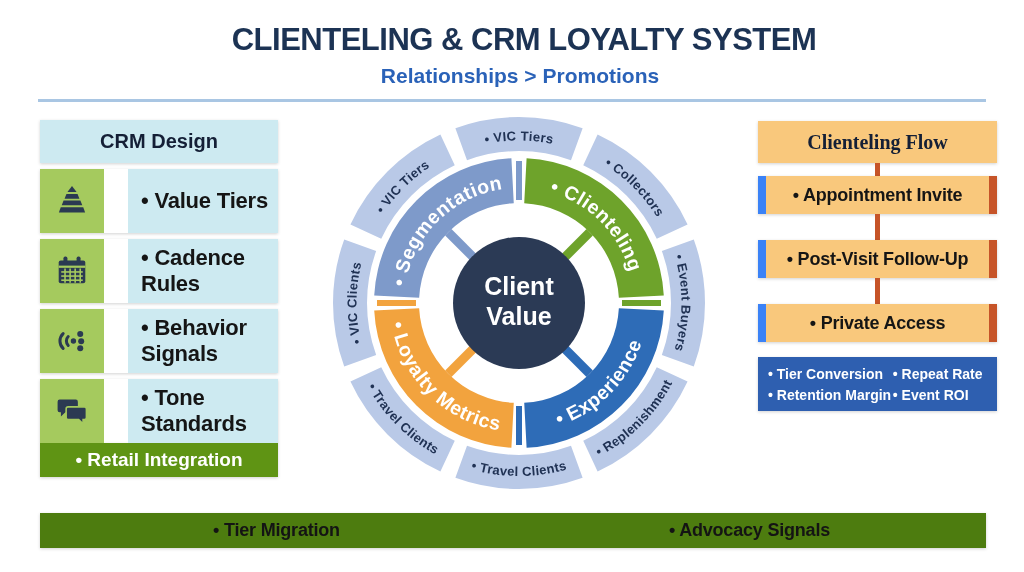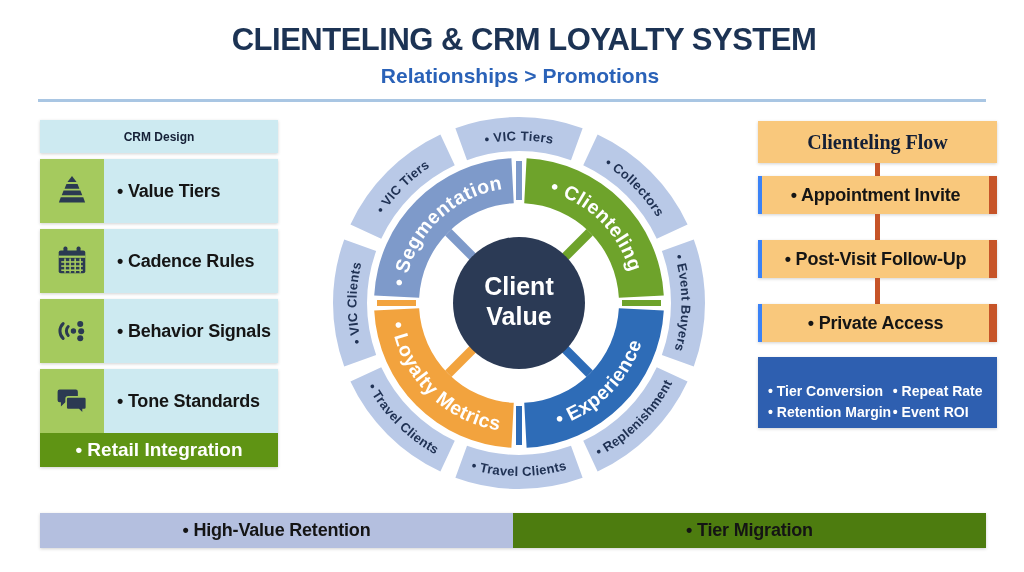--- a/index.html
+++ b/index.html
@@ -8,40 +8,40 @@
 
   
   .title{position:absolute;top:22px;left:12px;width:100%;text-align:center;
          font-size:31px;font-weight:700;color:#1c3354;letter-spacing:-0.5px;}
   .subtitle{position:absolute;top:64px;left:8px;width:100%;text-align:center;
          font-size:21px;font-weight:700;color:#2a62b8;}
   .divider{position:absolute;top:99px;left:38px;width:948px;height:3px;background:#a9c6e3;}
 
   
   .left-panel{position:absolute;left:40px;top:120px;width:238px;}
-  .panel-header{height:33px;background:#cdeaf1;display:flex;align-items:center;justify-content:center;
-         font-size:12px;font-weight:700;color:#141f36;box-shadow:0 1px 3px rgba(0,0,0,.18);}
+  .panel-header{height:43px;background:#cdeaf1;display:flex;align-items:center;justify-content:center;
+         font-size:20px;font-weight:700;color:#141f36;box-shadow:0 1px 3px rgba(0,0,0,.18);}
   .crm-item{display:flex;height:64px;margin-top:6px;box-shadow:0 1px 3px rgba(0,0,0,.18);}
   .crm-icon{width:64px;background:#a5ca5e;display:flex;align-items:center;justify-content:center;flex:none;}
   .crm-icon svg{width:38px;height:38px;}
   .crm-text{flex:1;background:#cdeaf1;display:flex;align-items:center;padding-left:13px;
-         font-size:18px;font-weight:600;color:#151515;letter-spacing:-0.2px;}
+         font-size:22px;font-weight:600;color:#151515;letter-spacing:-0.2px;margin-left:24px;}
   .retail-bar{height:34px;background:#5f9414;color:#ffffff;display:flex;
          align-items:center;justify-content:center;font-size:19px;font-weight:600;
          box-shadow:0 1px 3px rgba(0,0,0,.18);}
 
   
   .right-panel{position:absolute;left:758px;top:121px;width:239px;display:flex;flex-direction:column;}
   .flow-header{height:42px;background:#f9c87c;display:flex;align-items:center;justify-content:center;
          font-size:20px;font-weight:700;color:#141f36;box-shadow:0 1px 3px rgba(0,0,0,.18);font-family:Liberation Serif, serif;}
   .flow-conn{width:5px;height:13px;background:#c65428;margin:0 auto;}
-  .flow-step{height:38px;background:#f9c87c;border-left:4px solid #3b82f6;border-right:8px solid #c65428;
+  .flow-step{height:38px;background:#f9c87c;border-left:8px solid #3b82f6;border-right:8px solid #c65428;
          display:flex;align-items:center;justify-content:center;font-size:18px;font-weight:600;
          color:#151515;letter-spacing:-0.2px;box-shadow:0 1px 3px rgba(0,0,0,.18);}
-  .metrics-box{margin-top:15px;background:#2e5fb0;color:#ffffff;padding:26px 10px 8px 10px;
+  .metrics-box{margin-top:15px;background:#2e5fb0;color:#ffffff;padding:9px 10px 8px 10px;
          display:grid;grid-template-columns:57% 43%;row-gap:5px;font-size:14px;font-weight:600;
          box-shadow:0 1px 3px rgba(0,0,0,.18);}
   .metrics-box span{white-space:nowrap;}
 
   
   .footer-bar{position:absolute;left:40px;top:513px;width:946px;height:35px;display:flex;
          box-shadow:0 1px 3px rgba(0,0,0,.18);}
   .footer-cell{flex:1;display:flex;align-items:center;justify-content:center;
          font-size:18px;font-weight:600;color:#141414;letter-spacing:-0.2px;}
   .footer-cell.peri{background:#b4bfdf;}
@@ -189,17 +189,17 @@
     <div class="flow-step">• Private Access</div>
     <div class="metrics-box">
       <span>• Tier Conversion</span>
       <span>• Repeat Rate</span>
       <span>• Retention Margin</span>
       <span>• Event ROI</span>
     </div>
   </div>
 
   <div class="footer-bar">
-    <div class="footer-cell peri">• High-Value Retention</div>
     <div class="footer-cell cyan">• Tier Migration</div>
+    <div class="footer-cell cyan">• Advocacy Signals</div>
   </div>
 
 </div>
 
 </body></html>

